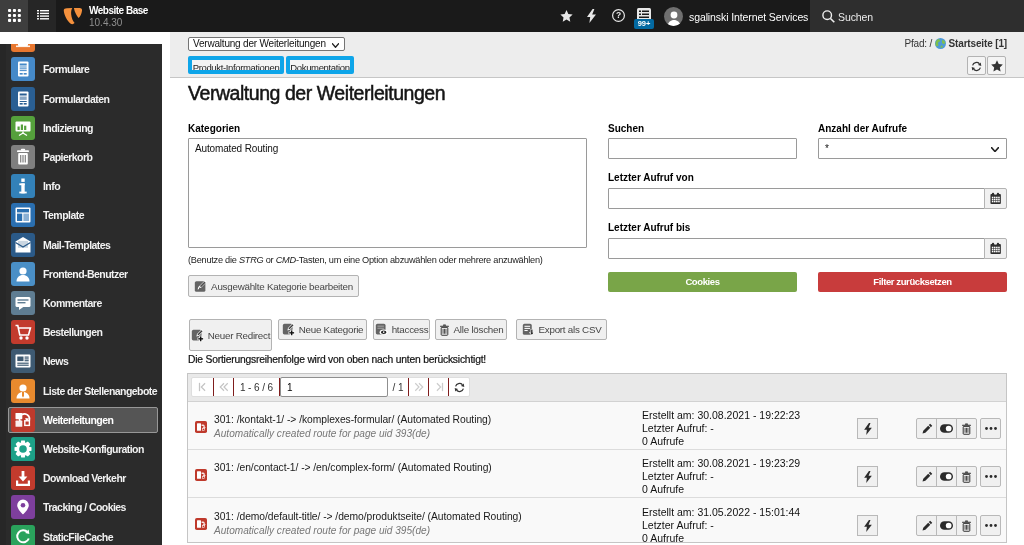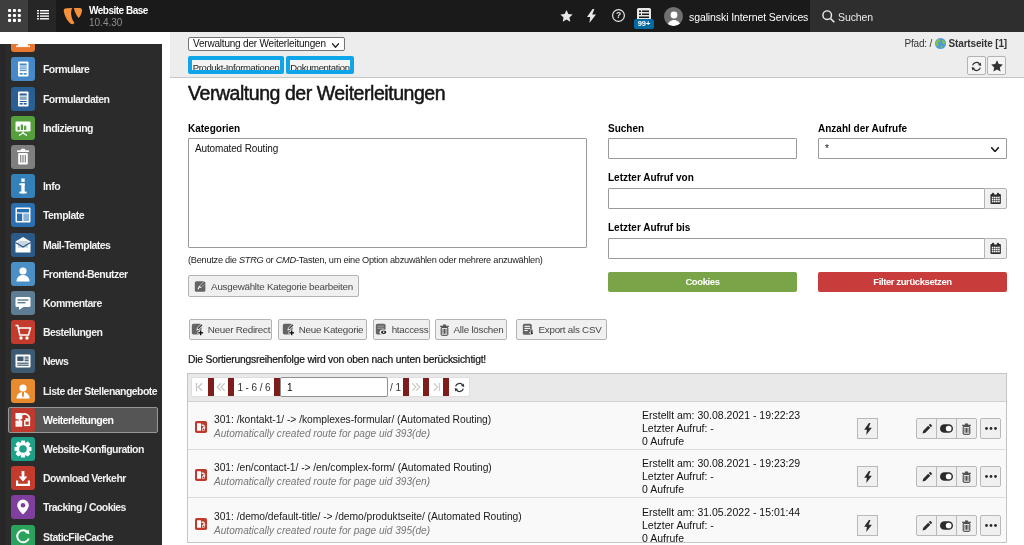--- a/index.html
+++ b/index.html
@@ -24,21 +24,21 @@
 
 #content{position:absolute;left:170px;top:79px;width:854px;height:466px;background:#fff}
 h1{font-size:19.5px;font-weight:400;color:#151515;letter-spacing:-.45px;-webkit-text-stroke:.5px #151515}
 .flabel{position:absolute;font-weight:bold;font-size:10px;letter-spacing:0;color:#000}
 .inp{position:absolute;background:#fff;border:1px solid #9a9a9a;border-radius:1px;height:21px}
 .btn{position:absolute;background:#f0f0f0;border:1px solid #b3b3b3;border-radius:2px;font-size:9.8px;color:#454545;letter-spacing:-.25px;display:flex;align-items:center;justify-content:center;white-space:nowrap}
 .bigbtn{position:absolute;height:20px;border-radius:2px;color:#fff;font-size:9.5px;font-weight:bold;text-align:center;line-height:20px;letter-spacing:-.4px}
 
 #panel{position:absolute;left:17px;top:294px;width:820px;height:170px;border:1px solid #c5c5c5;background:#f9f9f9;overflow:hidden}
 #pagbar{position:absolute;left:0;top:0;width:818px;height:28px;background:#e9e9e9;border-bottom:1px solid #d2d2d2}
-.pcell{display:flex;align-items:center;justify-content:center;border-right:6px solid #7f1d1d}
+.pcell{display:flex;align-items:center;justify-content:center;border-right:1px solid #7f1d1d}
 .prow{position:absolute;left:0;width:818px;height:47px;background:#f9f9f9}
 .rtitle{font-size:10.3px;color:#1a1a1a;letter-spacing:-.05px;white-space:nowrap}
 .rsub{font-size:10.1px;font-style:italic;color:#777;letter-spacing:0;white-space:nowrap}
 .rmeta{font-size:10.5px;color:#111;line-height:13.2px;letter-spacing:0;white-space:nowrap}
 .rbtn{position:absolute;width:21px;height:21px;background:#f0f0f0;border:1px solid #b9b9b9;display:flex;align-items:center;justify-content:center}
 </style></head>
 <body>
 <div id="topbar">
   <div id="tbbtn1">
       <svg width="13" height="13" viewBox="0 0 13 13" style="position:absolute;left:8px;top:9px">
@@ -149,20 +149,21 @@
   <div class="mico" style="top:100.9px;background:#7f7f7f"><svg width="24" height="24" viewBox="0 0 24 24">
         <rect x="7.2" y="8" width="9.6" height="11.5" rx="1" fill="#fff"></rect>
         <rect x="6" y="5.3" width="12" height="1.8" rx=".9" fill="#fff"></rect>
         <rect x="9.8" y="3.8" width="4.4" height="2" rx="1" fill="#fff"></rect>
         <g stroke="#7f7f7f" stroke-width="1.2">
           <line x1="9.7" y1="10" x2="9.7" y2="17.5"></line>
           <line x1="12" y1="10" x2="12" y2="17.5"></line>
           <line x1="14.3" y1="10" x2="14.3" y2="17.5"></line>
         </g>
       </svg></div>
+  <div class="mlbl" style="top:100.9px">Papierkorb</div>
 
   <div class="mico" style="top:130.1px;background:#3381b8"><svg width="24" height="24" viewBox="0 0 24 24">
         <rect x="10.3" y="4.5" width="3.4" height="3.4" fill="#fff"></rect>
         <rect x="10.3" y="9.4" width="3.4" height="10" fill="#fff"></rect>
         <rect x="8.3" y="9.4" width="5.4" height="1.8" fill="#fff"></rect>
         <rect x="8.3" y="17.6" width="7.4" height="1.8" fill="#fff"></rect>
       </svg></div>
   <div class="mlbl" style="top:130.1px">Info</div>
 
   <div class="mico" style="top:159.3px;background:#2a6fb0"><svg width="24" height="24" viewBox="0 0 24 24">
@@ -351,21 +352,21 @@
           <rect x="6.1" y="10.8" width="1.9" height="1.9"></rect>
           <rect x="8.7" y="10.8" width="1.9" height="1.9"></rect>
           <rect x="11.3" y="10.8" width="1.9" height="1.9"></rect>
         </g>
       </svg>
     </div>
 
   <div class="bigbtn" style="left:438px;top:193px;width:189px;background:#79a548">Cookies</div>
   <div class="bigbtn" style="left:648px;top:193px;width:189px;background:#c83c3c">Filter zurücksetzen</div>
 
-  <div class="btn" style="left:19px;top:240px;width:83px;height:21px">
+  <div class="btn" style="left:19px;top:240px;width:83px;height:32px">
     <svg width="13" height="13" viewBox="0 0 16 16" style="margin-right:4px">
         <rect x="1" y="1" width="12" height="13" rx="2" fill="#646464"></rect>
         <path fill="#fff" d="M13.2 0.2l2.4 2.4-5.8 5.8-3.2.8.8-3.2z"></path>
         <path fill="#3a3a3a" d="M13 1.6l1.2 1.2-4.6 4.6-1.6.4.4-1.6z"></path>
         <path fill="#fff" d="M10.2 8.2h3.4v2.2h2.2v3.4h-2.2V16h-3.4v-2.2H8V10.4h2.2z" opacity=".95"></path>
         <rect x="11.1" y="9.1" width="1.7" height="6" fill="#111"></rect>
         <rect x="8.95" y="11.25" width="6" height="1.7" fill="#111"></rect>
       </svg>
     Neuer Redirect</div>
   <div class="btn" style="left:108px;top:240px;width:89px;height:21px">
@@ -512,21 +513,20 @@
         </div>
       </div>
     <div class="prow" style="top:76px;height:48px;border-bottom:1px solid #dcdcdc">
         <svg width="12" height="12" viewBox="0 0 24 24" style="position:absolute;left:7px;top:19px">
           <rect width="24" height="24" rx="3.5" fill="#bf3a2c"></rect>
           <rect x="4" y="4.5" width="8" height="15" rx="1" fill="#fff"></rect>
           <path fill="#fff" opacity=".88" d="M13.2 7.2h3.2a3.1 3.1 0 0 1 3.1 3.1v2.4h2.1l-3.3 4-3.3-4h2.1v-1.9a1 1 0 0 0-1-1h-2.9z"></path>
           <rect x="14.8" y="15.2" width="4.2" height="4.2" fill="#bf3a2c" stroke="#fff" stroke-width="1.1"></rect>
         </svg>
       <div class="rtitle" style="position:absolute;left:26px;top:11.5px">301: /en/contact-1/ -&gt; /en/complex-form/ (Automated Routing)</div>
-      <div class="rsub" style="position:absolute;left:26px;top:25.8px">Automatically created route for page uid 393(en)</div>
       <div class="rmeta" style="position:absolute;left:454px;top:7px">Erstellt am: 30.08.2021 - 19:23:29<br>Letzter Aufruf: -<br>0 Aufrufe</div>
       <div class="rbtn" style="left:669px;top:16px">
           <svg width="8" height="12" viewBox="0 0 9 14">
             <path fill="#2b2b2b" d="M5.6 0L0 8h3.2L2.4 14 9 5.6H5.2L7.4 0z"></path>
           </svg>
         </div>
       <div class="rbtn" style="left:728px;top:16px;border-radius:2px 0 0 2px">
           <svg width="12" height="12" viewBox="0 0 16 16">
             <path fill="#2b2b2b" d="M12.2 1l2.8 2.8-1.8 1.8-2.8-2.8z M9.6 3.6l2.8 2.8-6.6 6.6L2 14l1-3.8z"></path>
           </svg>

